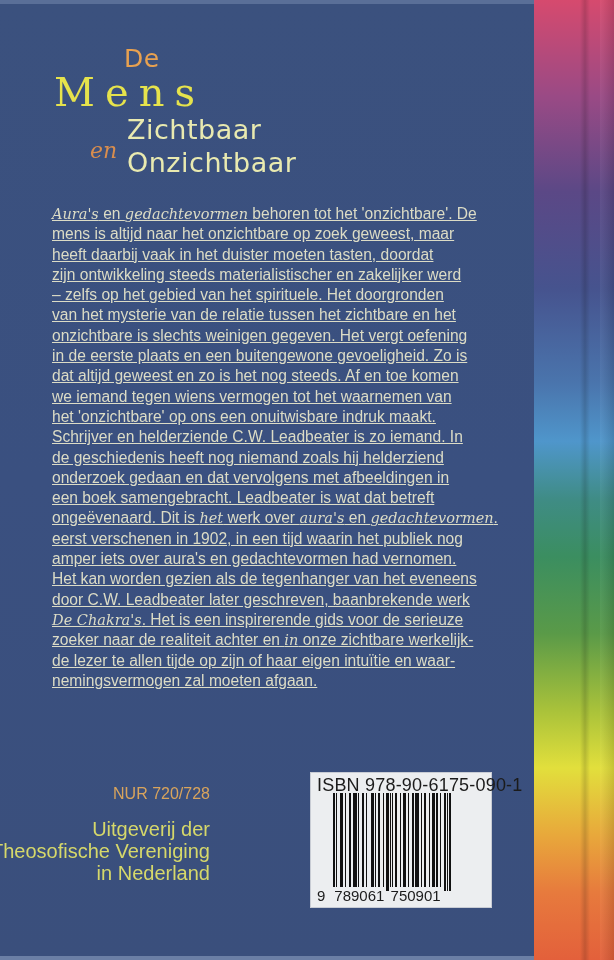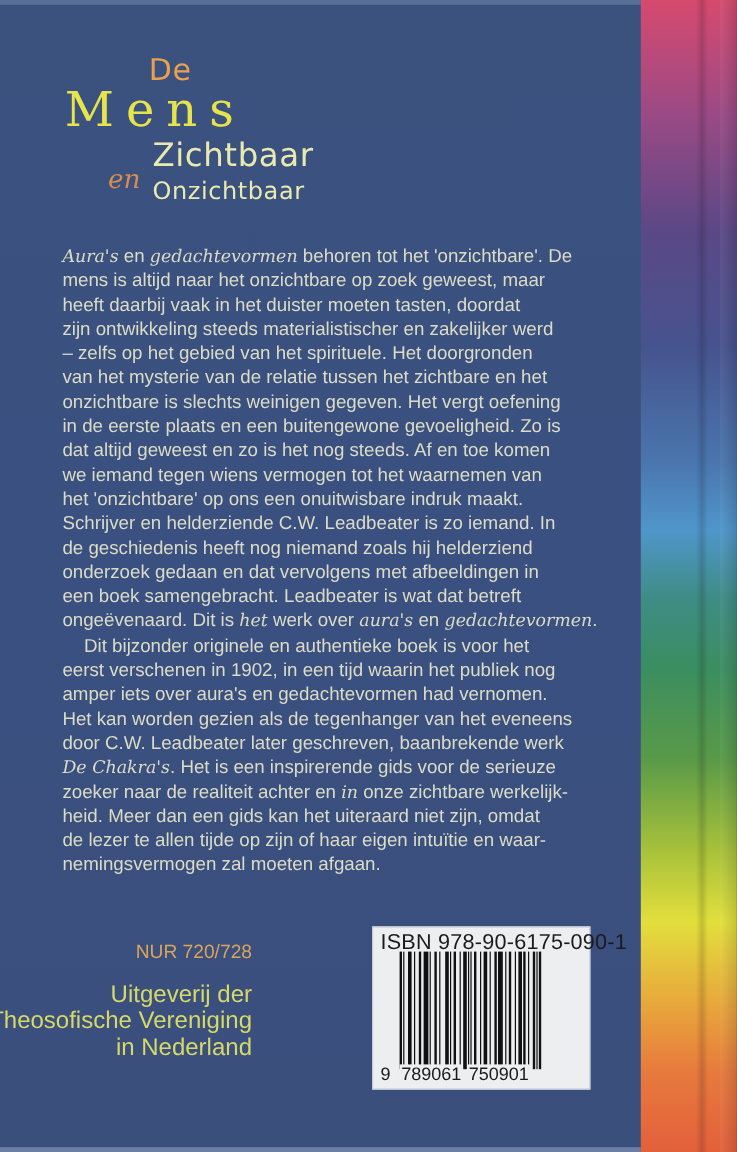--- a/index.html
+++ b/index.html
@@ -63,30 +63,30 @@
       font-family: "DejaVu Sans", sans-serif; font-size: 27px;
       color: #e9eab0; letter-spacing: 0.5px; text-align: center;
     }
     .title-en {
       position: absolute; left: 90px; top: 138px;
       font-family: "DejaVu Serif", serif; font-style: italic; font-size: 22px;
       color: #d88d4e;
     }
     .title-onzicht {
       position: absolute; left: 127px; top: 147px;
-      font-family: "DejaVu Sans", sans-serif; font-size: 20px;
+      font-family: "DejaVu Sans", sans-serif; font-size: 27px;
       color: #e9eab0; letter-spacing: 0.5px;
     }
 
     .blurb {
       position: absolute; left: 52px; top: 204px; width: 480px;
       font-family: "Liberation Sans", sans-serif; font-size: 15.6px;
       line-height: 20.3px; color: #dcdcc6;
     }
-    .blurb .line { display: block; white-space: nowrap; }
+    .blurb .line { display: block; white-space: nowrap; text-decoration: underline; }
     .blurb .indent { padding-left: 18px; }
     .blurb em { font-family: "DejaVu Serif", serif; font-style: italic; font-size: 14.5px; }
 
     .nur {
       position: absolute; right: 324px; top: 785px;
       font-family: "Liberation Sans", sans-serif; font-size: 16px;
       color: #d9a45c; text-align: right; white-space: nowrap;
     }
     .publisher {
       position: absolute; right: 324px; top: 818px;
@@ -140,28 +140,26 @@
     <span class="line">onzichtbare is slechts weinigen gegeven. Het vergt oefening</span>
     <span class="line">in de eerste plaats en een buitengewone gevoeligheid. Zo is</span>
     <span class="line">dat altijd geweest en zo is het nog steeds. Af en toe komen</span>
     <span class="line">we iemand tegen wiens vermogen tot het waarnemen van</span>
     <span class="line">het 'onzichtbare' op ons een onuitwisbare indruk maakt.</span>
     <span class="line">Schrijver en helderziende C.W. Leadbeater is zo iemand. In</span>
     <span class="line">de geschiedenis heeft nog niemand zoals hij helderziend</span>
     <span class="line">onderzoek gedaan en dat vervolgens met afbeeldingen in</span>
     <span class="line">een boek samengebracht. Leadbeater is wat dat betreft</span>
     <span class="line"><span>ongeëvenaard. Dit is </span><em>het</em><span> werk over </span><em>aura's</em><span> en </span><em>gedachtevormen</em><span>.</span></span>
-    <span class="line indent">Dit bijzonder originele en authentieke boek is voor het</span>
     <span class="line">eerst verschenen in 1902, in een tijd waarin het publiek nog</span>
     <span class="line">amper iets over aura's en gedachtevormen had vernomen.</span>
     <span class="line">Het kan worden gezien als de tegenhanger van het eveneens</span>
     <span class="line">door C.W. Leadbeater later geschreven, baanbrekende werk</span>
     <span class="line"><em>De Chakra's</em><span>. Het is een inspirerende gids voor de serieuze</span></span>
     <span class="line"><span>zoeker naar de realiteit achter en </span><em>in</em><span> onze zichtbare werkelijk-</span></span>
-    <span class="line">heid. Meer dan een gids kan het uiteraard niet zijn, omdat</span>
     <span class="line">de lezer te allen tijde op zijn of haar eigen intuïtie en waar-</span>
     <span class="line">nemingsvermogen zal moeten afgaan.</span>
   </div>
 
   <div class="nur">NUR 720/728</div>
 
   <div class="publisher">
     <span class="line">Uitgeverij der</span>
     <span class="line">Theosofische Vereniging</span>
     <span class="line">in Nederland</span>

